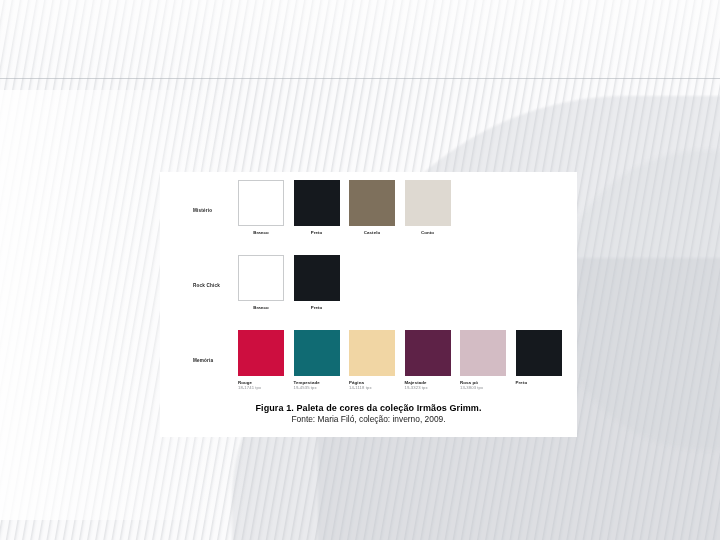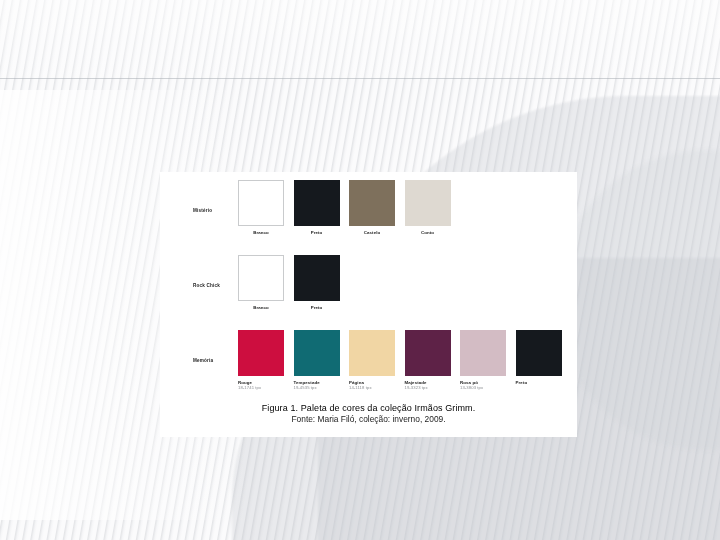--- a/index.html
+++ b/index.html
@@ -175,21 +175,21 @@
   
   .caption {
     position: absolute;
     left: 0;
     right: 0;
     top: 230px;
     text-align: center;
   }
   .caption-title {
     font-size: 9px;
-    font-weight: 400;
+    font-weight: 700;
     color: #000000;
     line-height: 12px;
     letter-spacing: 0.1px;
   }
   .caption-source {
     font-size: 8.4px;
     color: #1c1c1c;
     line-height: 11px;
     text-align: center;
   }

